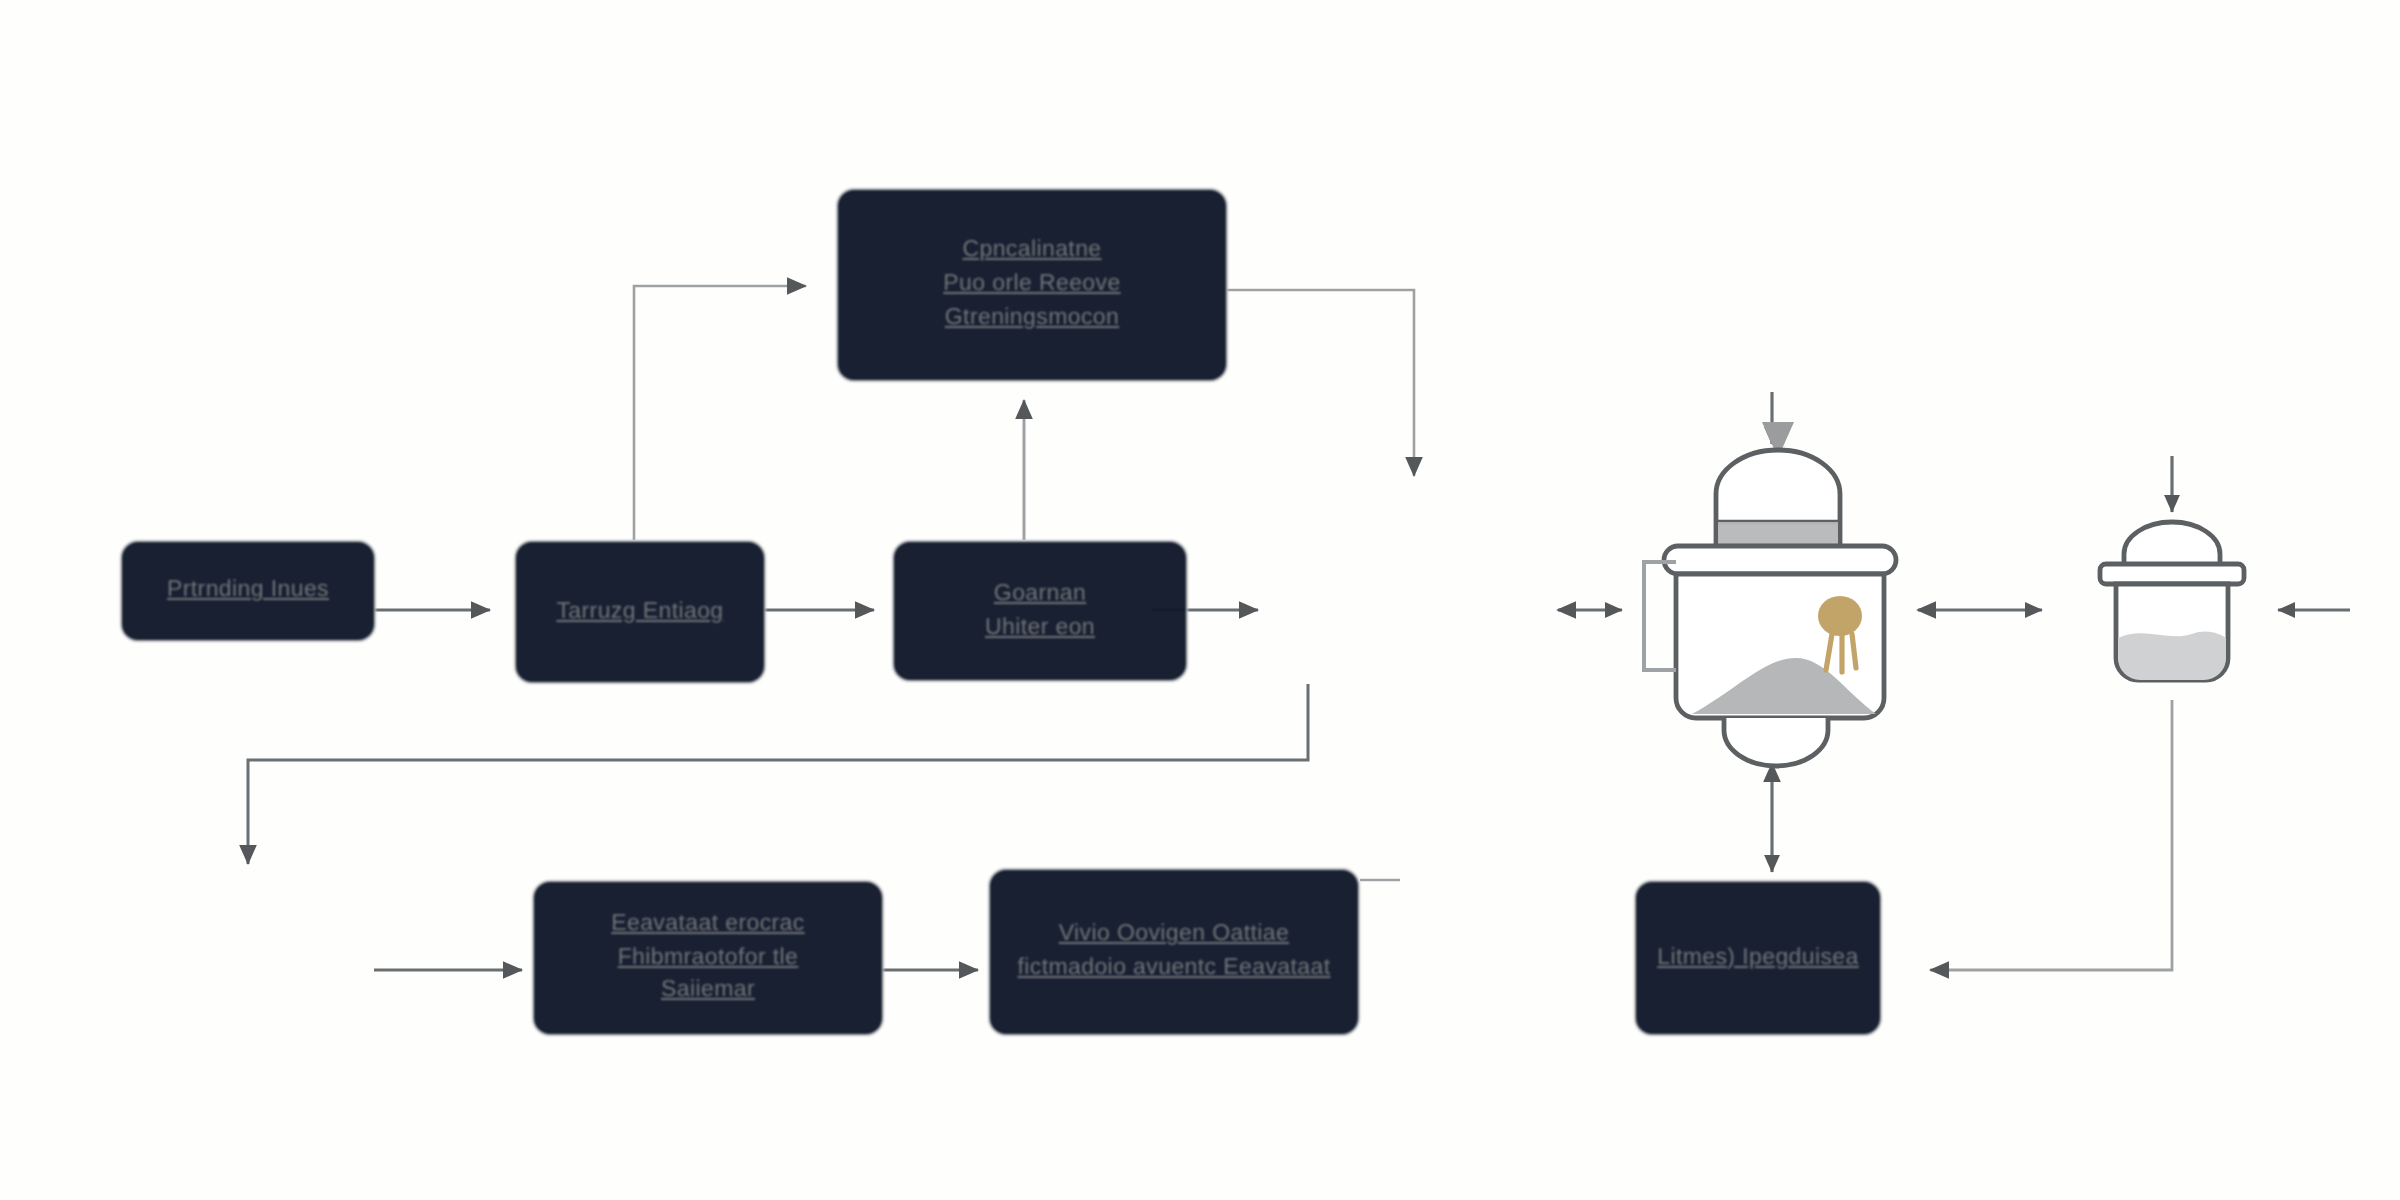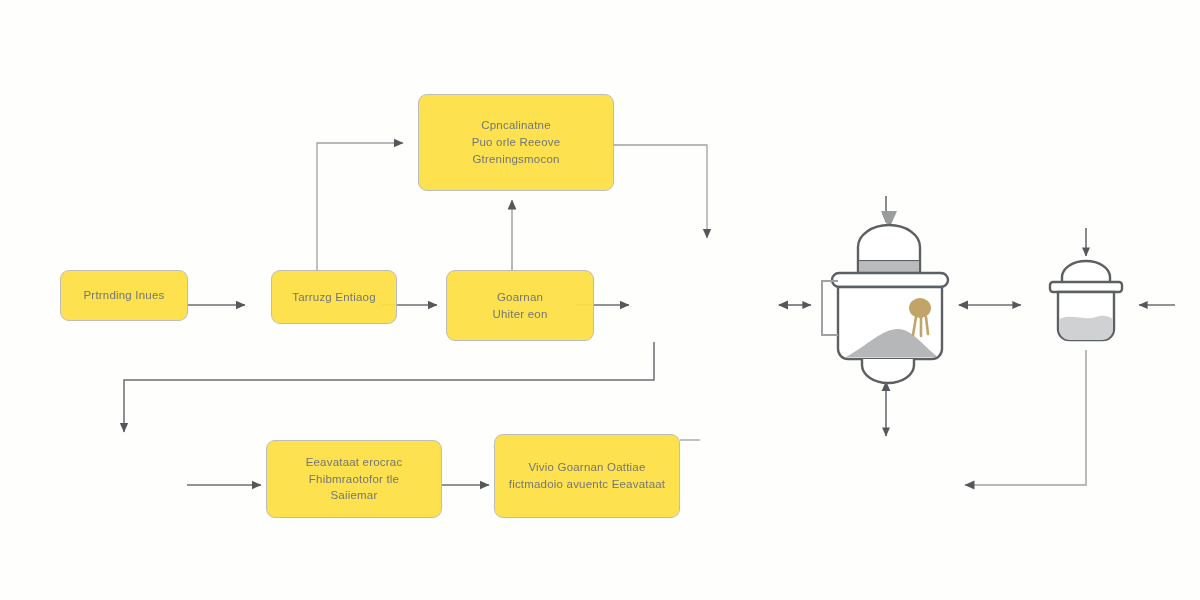--- a/index.html
+++ b/index.html
@@ -11,32 +11,33 @@
     overflow:hidden;
     position:relative;
   }
   #canvas{position:absolute;left:0;top:0;width:1200px;height:600px;}
   svg.layer{position:absolute;left:0;top:0;width:1200px;height:600px;pointer-events:none;}
   .node{
     position:absolute;
     box-sizing:border-box;
     border:1.4px solid #b9bcbd;
     border-radius:9px;
-    background:#fde047;
+    background:#0f172a;
     display:flex;
     align-items:center;
     justify-content:center;
     text-align:center;
     color:#6d7173;
     font-size:11.5px;
     line-height:1.45;
     letter-spacing:.2px;
     padding:6px 10px;
     filter:blur(0.45px);
     opacity:.96;
+    text-decoration:underline;
   }
   .node .label{display:block;white-space:pre-line;}
   .illus{position:absolute;}
 </style>
 </head>
 <body>
 
 <div id="canvas">
 
   <svg class="layer" viewBox="0 0 1200 600">
@@ -129,42 +130,45 @@
 
   <div class="node" style="left:418px;top:94px;width:196px;height:97px;">
     <span class="label">Cpncalinatne
 Puo orle Reeove Gtreningsmocon</span>
   </div>
 
   <div class="node" style="left:60px;top:270px;width:128px;height:51px;">
     <span class="label">Prtrnding Inues</span>
   </div>
 
-  <div class="node" style="left:257px;top:270px;width:126px;height:54px;margin-left:14px;">
+  <div class="node" style="left:257px;top:270px;width:126px;height:72px;">
     <span class="label">Tarruzg Entiaog</span>
   </div>
 
   <div class="node" style="left:446px;top:270px;width:148px;height:71px;">
     <span class="label">Goarnan
 Uhiter eon</span>
   </div>
 
 
 
   <div class="node" style="left:266px;top:440px;width:176px;height:78px;">
     <span class="label">Eeavataat erocrac
 Fhibmraotofor tle
 Saiiemar</span>
   </div>
 
   <div class="node" style="left:494px;top:434px;width:186px;height:84px;">
-    <span class="label">Vivio Goarnan Oattiae
+    <span class="label">Vivio Oovigen Oattiae
 fictmadoio avuentc Eeavataat</span>
   </div>
 
+  <div class="node" style="left:817px;top:440px;width:124px;height:78px;">
+    <span class="label">Litmes) Ipegduisea</span>
+  </div>
 
   <svg class="illus" style="left:810px;top:195px;width:160px;height:190px;" viewBox="0 0 160 190">
     <g filter="url(#softb)">
       <defs>
           <filter id="softb">
             <feGaussianBlur stdDeviation="0.3"></feGaussianBlur>
           </filter>
         </defs>
 
       <g>

